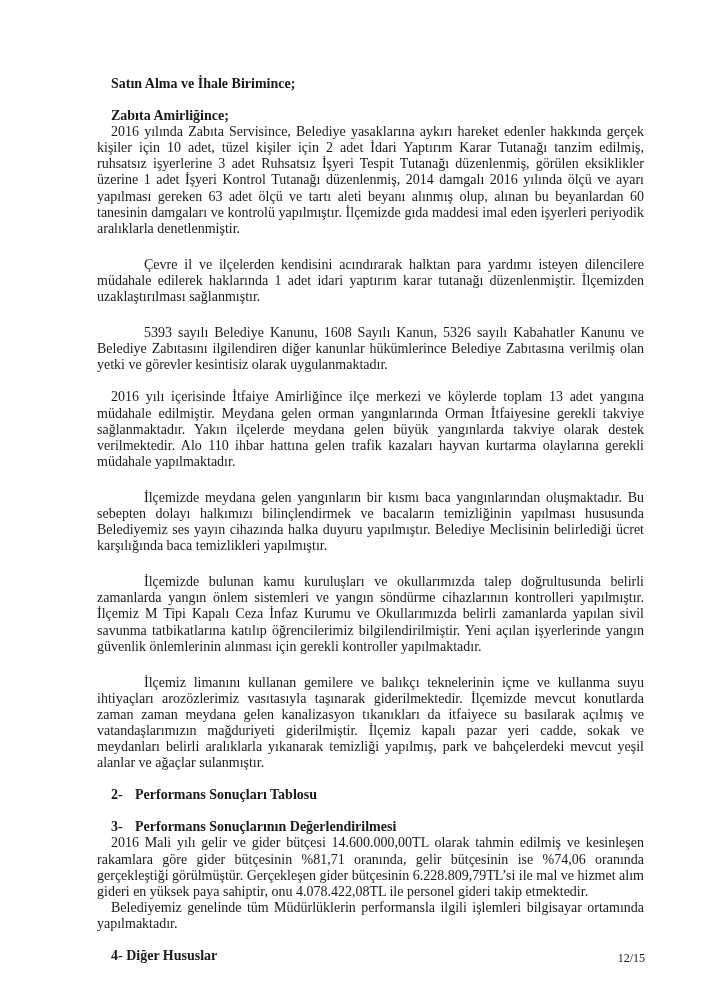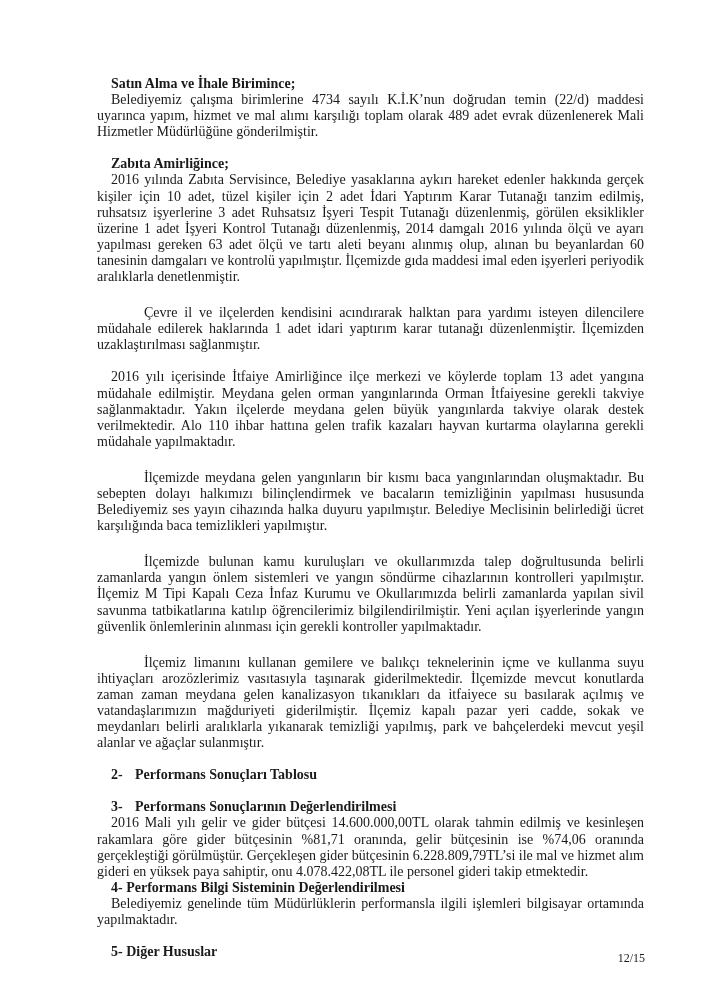--- a/index.html
+++ b/index.html
@@ -19,27 +19,27 @@
     position: absolute; right: 62px; top: 951px;
     font-family: "Liberation Serif", serif; font-size: 12px; color: #1a1a1a;
   }
 </style>
 </head>
 <body>
 
 <div class="page">
 
   <div class="h">Satın Alma ve İhale Birimince;</div>
-  <p>Belediyemiz çalışma birimlerine 4734 sayılı K.İ.K’nun doğrudan temin (22/d) maddesi uyarınca yapım, hizmet ve mal alımı karşılığı toplam olarak 489 adet evrak düzenlenerek Mali Hizmetler Müdürlüğüne gönderilmiştir.</p>
 
   <div class="gap"></div>
 
   <div class="h">Zabıta Amirliğince;</div>
   <p>2016 yılında Zabıta Servisince, Belediye yasaklarına aykırı hareket edenler hakkında gerçek kişiler için 10 adet, tüzel kişiler için 2 adet İdari Yaptırım Karar Tutanağı tanzim edilmiş, ruhsatsız işyerlerine 3 adet Ruhsatsız İşyeri Tespit Tutanağı düzenlenmiş, görülen eksiklikler üzerine 1 adet İşyeri Kontrol Tutanağı düzenlenmiş, 2014 damgalı 2016 yılında ölçü ve ayarı yapılması gereken 63 adet ölçü ve tartı aleti beyanı alınmış olup, alınan bu beyanlardan 60 tanesinin damgaları ve kontrolü yapılmıştır. İlçemizde gıda maddesi imal eden işyerleri periyodik aralıklarla denetlenmiştir.</p>
   <p class="deep">Çevre il ve ilçelerden kendisini acındırarak halktan para yardımı isteyen dilencilere müdahale edilerek haklarında 1 adet idari yaptırım karar tutanağı düzenlenmiştir. İlçemizden uzaklaştırılması sağlanmıştır.</p>
+  <p class="deep">5393 sayılı Belediye Kanunu, 1608 Sayılı Kanun, 5326 sayılı Kabahatler Kanunu ve Belediye Zabıtasını ilgilendiren diğer kanunlar hükümlerince Belediye Zabıtasına verilmiş olan yetki ve görevler kesintisiz olarak uygulanmaktadır.</p>
 
   <div class="gap"></div>
 
   <p>2016 yılı içerisinde İtfaiye Amirliğince ilçe merkezi ve köylerde toplam 13 adet yangına müdahale edilmiştir. Meydana gelen orman yangınlarında Orman İtfaiyesine gerekli takviye sağlanmaktadır. Yakın ilçelerde meydana gelen büyük yangınlarda takviye olarak destek verilmektedir. Alo 110 ihbar hattına gelen trafik kazaları hayvan kurtarma olaylarına gerekli müdahale yapılmaktadır.</p>
   <p class="deep">İlçemizde meydana gelen yangınların bir kısmı baca yangınlarından oluşmaktadır. Bu sebepten dolayı halkımızı bilinçlendirmek ve bacaların temizliğinin yapılması hususunda Belediyemiz ses yayın cihazında halka duyuru yapılmıştır. Belediye Meclisinin belirlediği ücret karşılığında baca temizlikleri yapılmıştır.</p>
   <p class="deep">İlçemizde bulunan kamu kuruluşları ve okullarımızda talep doğrultusunda belirli zamanlarda yangın önlem sistemleri ve yangın söndürme cihazlarının kontrolleri yapılmıştır. İlçemiz M Tipi Kapalı Ceza İnfaz Kurumu ve Okullarımızda belirli zamanlarda yapılan sivil savunma tatbikatlarına katılıp öğrencilerimiz bilgilendirilmiştir. Yeni açılan işyerlerinde yangın güvenlik önlemlerinin alınması için gerekli kontroller yapılmaktadır.</p>
   <p class="deep">İlçemiz limanını kullanan gemilere ve balıkçı teknelerinin içme ve kullanma suyu ihtiyaçları arozözlerimiz vasıtasıyla taşınarak giderilmektedir. İlçemizde mevcut konutlarda zaman zaman meydana gelen kanalizasyon tıkanıkları da itfaiyece su basılarak açılmış ve vatandaşlarımızın mağduriyeti giderilmiştir. İlçemiz kapalı pazar yeri cadde, sokak ve meydanları belirli aralıklarla yıkanarak temizliği yapılmış, park ve bahçelerdeki mevcut yeşil alanlar ve ağaçlar sulanmıştır.</p>
 
   <div class="gap"></div>
 
@@ -47,21 +47,20 @@
     <span class="n">2-</span><span>Performans Sonuçları Tablosu</span>
   </div>
 
   <div class="gap"></div>
 
   <div class="num-h">
     <span class="n">3-</span><span>Performans Sonuçlarının Değerlendirilmesi</span>
   </div>
   <p>2016 Mali yılı gelir ve gider bütçesi 14.600.000,00TL olarak tahmin edilmiş ve kesinleşen rakamlara göre gider bütçesinin %81,71 oranında, gelir bütçesinin ise %74,06 oranında gerçekleştiği görülmüştür. Gerçekleşen gider bütçesinin 6.228.809,79TL’si ile mal ve hizmet alım gideri en yüksek paya sahiptir, onu 4.078.422,08TL ile personel gideri takip etmektedir.</p>
 
-  <div class="h">4- Performans Bilgi Sisteminin Değerlendirilmesi</div>
   <p>Belediyemiz genelinde tüm Müdürlüklerin performansla ilgili işlemleri bilgisayar ortamında yapılmaktadır.</p>
 
   <div class="gap"></div>
 
-  <div class="h">5- Diğer Hususlar</div>
+  <div class="h">4- Diğer Hususlar</div>
 </div>
 
 <div class="pagenum">12/15</div>
 
 </body></html>

